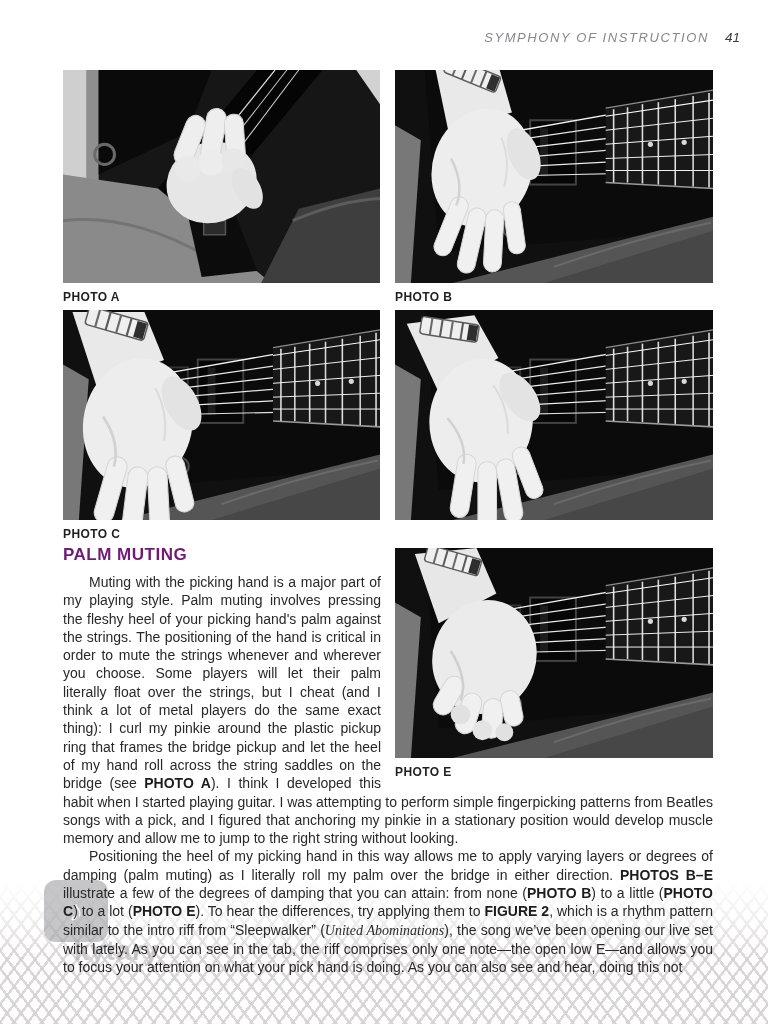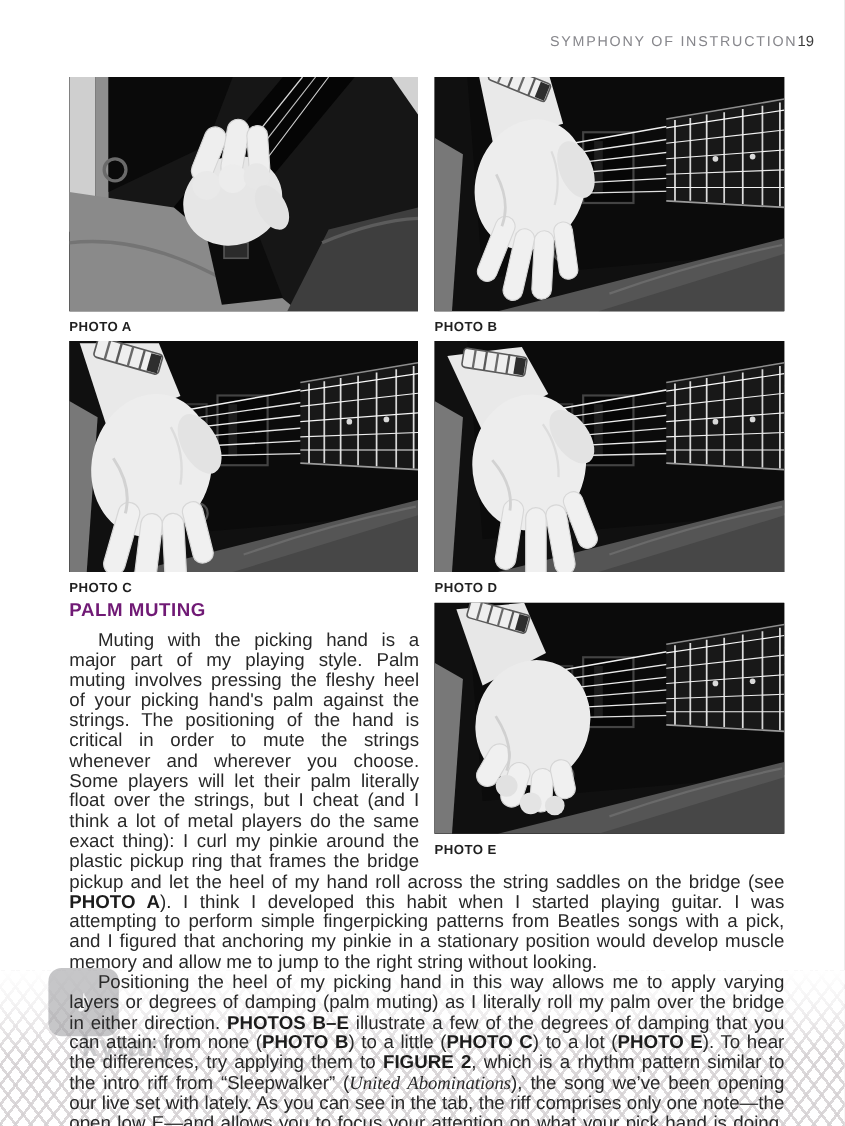--- a/index.html
+++ b/index.html
@@ -1,40 +1,40 @@
 <!DOCTYPE html>
 <html><head>
 <meta charset="utf-8">
 <style>
   html,body{margin:0;padding:0;background:#c9c9c9;}
   #page{position:relative;width:768px;height:1024px;background:#ffffff;overflow:hidden;
         font-family:"Liberation Sans", sans-serif;}
 
   
-  .hdr{position:absolute;top:30px;right:28px;display:flex;align-items:center;gap:0;z-index:3;}
+  .hdr{position:absolute;top:30px;right:28px;display:flex;align-items:center;gap:16px;z-index:3;font-style:italic;}
   .hdr .title{font-size:13px;letter-spacing:1.6px;color:#87878c;font-weight:400;}
   .hdr .pagenum{font-size:13.5px;color:#3c3c3c;font-weight:500;}
 
   
   .fig{position:absolute;z-index:2;}
   .fig svg{display:block;background:#101010;}
   .fig .cap{margin-top:7px;font-size:12px;font-weight:700;letter-spacing:.4px;color:#1f1f1f;}
   #fig-a{left:63px;top:70px;width:317px;}
   #fig-b{left:395px;top:70px;width:318px;}
   #fig-c{left:63px;top:310px;width:317px;}
   #fig-d{left:395px;top:310px;width:318px;}
   #fig-a svg,#fig-b svg{width:100%;height:213px;}
   #fig-c svg,#fig-d svg{width:100%;height:210px;}
 
   
   #article{position:absolute;left:63px;top:545px;width:650px;z-index:2;}
   #fig-e{float:right;width:318px;margin:3px 0 6px 14px;}
   #fig-e svg{width:100%;height:210px;}
   #article h2{margin:0 0 8px 0;font-size:17px;font-weight:700;letter-spacing:.5px;color:#701a75;}
-  #article p{margin:0;text-indent:26px;font-size:17px;line-height:18.3px;
+  #article p{margin:0;text-indent:26px;font-size:14px;line-height:18.3px;
              text-align:justify;color:#282828;}
   #article p b{font-weight:700;color:#1c1c1c;}
   #article p i{font-style:italic;font-family:Liberation Serif, serif;}
 
   
   #pattern{position:absolute;left:0;right:0;bottom:0;height:142px;z-index:0;
     background:
       repeating-linear-gradient(52deg,  rgba(213,209,211,.85) 0 2.5px, rgba(255,255,255,0) 2.5px 11px),
       repeating-linear-gradient(-52deg, rgba(213,209,211,.85) 0 2.5px, rgba(255,255,255,0) 2.5px 11px),
       #ffffff;}
@@ -167,21 +167,21 @@
         <circle cx="150" cy="92" r="13" fill="#ececec"></circle>
         <circle cx="172" cy="90" r="12" fill="#e7e7e7"></circle>
         <ellipse cx="186" cy="118" rx="13" ry="22" fill="#e2e2e2" transform="rotate(-30 186 118)"></ellipse>
         <polygon points="296,0 320,0 320,34" fill="#d2d2d2"></polygon>
       </g>
     </defs>
   </svg>
 
   <div class="hdr">
     <span class="title">SYMPHONY OF INSTRUCTION</span>
-    <span class="pagenum">19</span>
+    <span class="pagenum">41</span>
   </div>
 
   <figure class="fig" id="fig-a" style="margin:0">
     <svg viewBox="0 0 320 212" preserveAspectRatio="none">
         <use href="#g-photo-a"></use>
       </svg>
     <figcaption class="cap">PHOTO A</figcaption>
   </figure>
 
   <figure class="fig" id="fig-b" style="margin:0">
@@ -198,21 +198,20 @@
         <use href="#g-hand-open" transform="translate(-8,2) scale(1.1)"></use>
     </svg>
     <figcaption class="cap">PHOTO C</figcaption>
   </figure>
 
   <figure class="fig" id="fig-d" style="margin:0">
     <svg viewBox="0 0 320 212" preserveAspectRatio="none">
       <use href="#g-scene"></use>
         <use href="#g-hand-open" transform="translate(8,4) rotate(-7 90 110) scale(1.04)"></use>
     </svg>
-    <figcaption class="cap">PHOTO D</figcaption>
   </figure>
 
   <div id="article">
     <figure class="fig" id="fig-e" style="position:static;margin:3px 0 6px 14px;float:right">
       <svg viewBox="0 0 320 212" preserveAspectRatio="none">
         <use href="#g-scene"></use>
           <use href="#g-hand-cup" transform="translate(-4,0)"></use>
       </svg>
       <figcaption class="cap">PHOTO E</figcaption>
     </figure>

